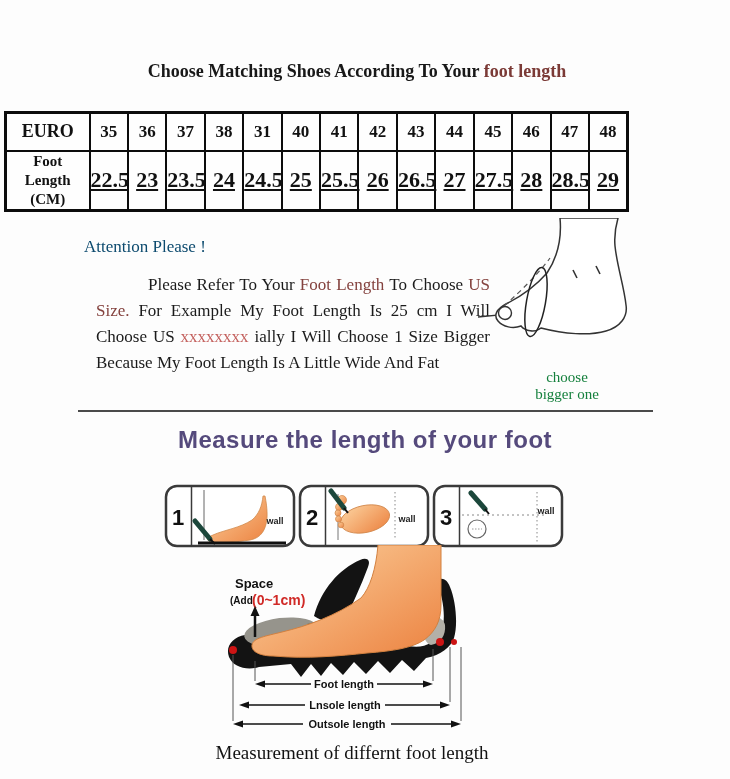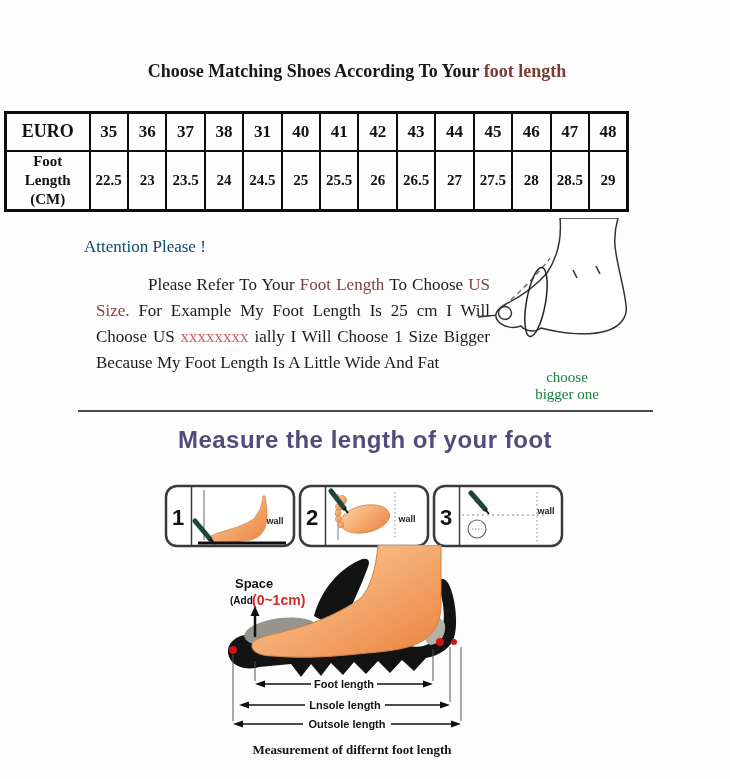--- a/index.html
+++ b/index.html
@@ -15,21 +15,21 @@
   table.size{position:absolute;top:111px;left:4px;width:625px;border-collapse:collapse;
              table-layout:fixed;background:#fefefe;}
   table.size th,table.size td{border:2px solid #0c0c0c;text-align:center;vertical-align:middle;
              font-weight:bold;font-family:"Liberation Serif", serif;color:#111;padding:0;}
   table.size{border:3px solid #0c0c0c;}
   tr.r-euro{height:38px;}
   tr.r-foot{height:60px;}
   tr.r-euro th{font-size:18px;}
   tr.r-euro td{font-size:17px;}
   tr.r-foot th{font-size:15px;line-height:19px;padding:0 6px;}
-  tr.r-foot td{font-size:15px;}
+  tr.r-foot td{font-size:22px;text-decoration:underline;}
 
   .attention{position:absolute;left:84px;top:234px;width:418px;font-size:17px;line-height:26px;}
   .attention .att-head{color:#0c4a6e;}
   .attention p{margin:12px;text-align:justify;text-indent:52px;color:#1b1b1b;}
   .attention .mrn{color:#84423e;}
   .attention .cx{color:#c4615e;}
 
   .foot-sketch{position:absolute;left:478px;top:218px;}
   .choose-note{position:absolute;left:507px;top:369px;width:120px;text-align:center;
                font-size:15px;line-height:17px;color:#15803d;}
@@ -38,21 +38,21 @@
 
   .measure-head{position:absolute;top:426px;left:0;width:730px;text-align:center;
                 font-family:"Liberation Sans", sans-serif;font-weight:bold;
                 font-size:24px;color:#554a7c;letter-spacing:0.5px;}
 
   .panels{position:absolute;left:164px;top:484px;display:flex;gap:2px;}
 
   .bigfoot{position:absolute;left:195px;top:545px;}
 
   .caption{position:absolute;top:742px;left:0;width:704px;text-align:center;
-           font-size:13px;font-weight:bold;color:#121212;}
+           font-size:19px;font-weight:normal;color:#121212;}
 
   svg text{font-family:"Liberation Sans", sans-serif;}
   svg .wall-t{font-size:9px;font-weight:bold;fill:#222;}
   svg .num-t{font-size:22px;font-weight:bold;fill:#111;}
   svg .arrow-t{font-size:11px;font-weight:bold;fill:#111;}
 </style>
 </head>
 <body>
 
 <div id="page">

